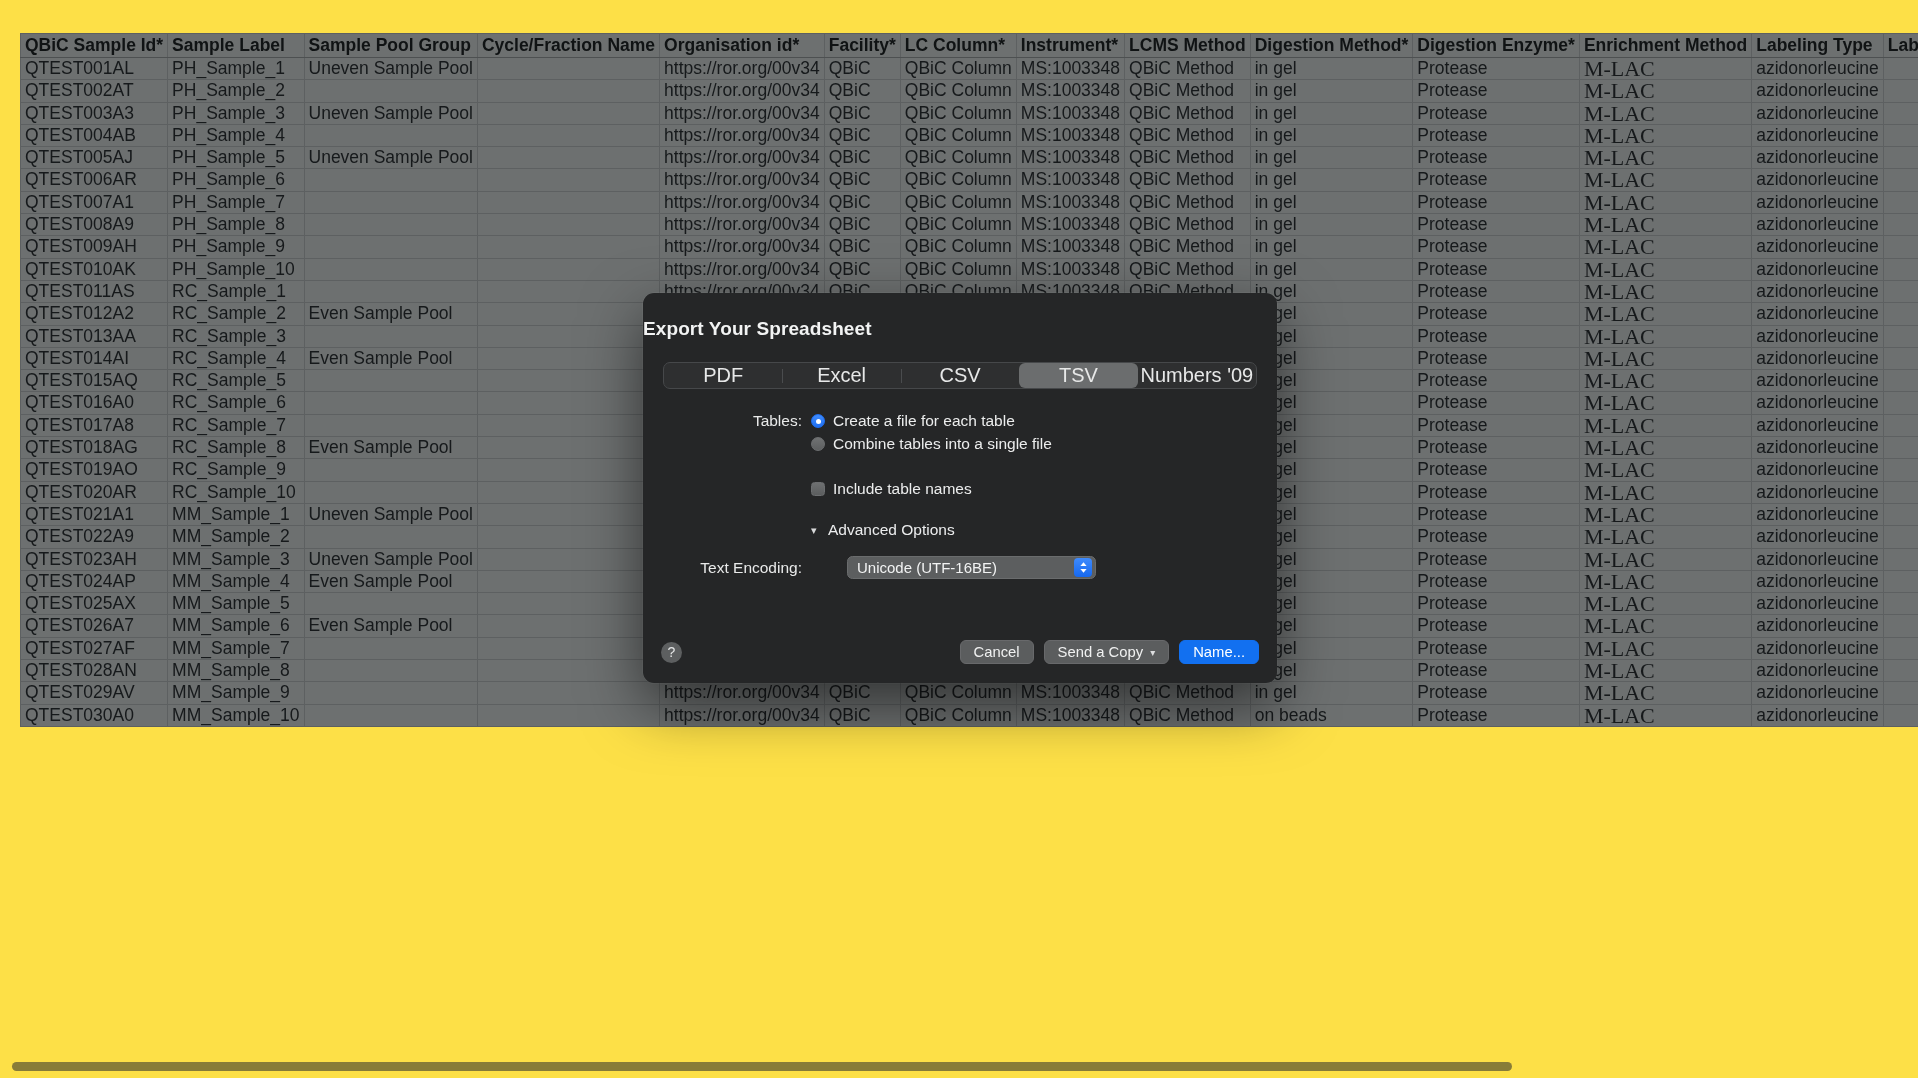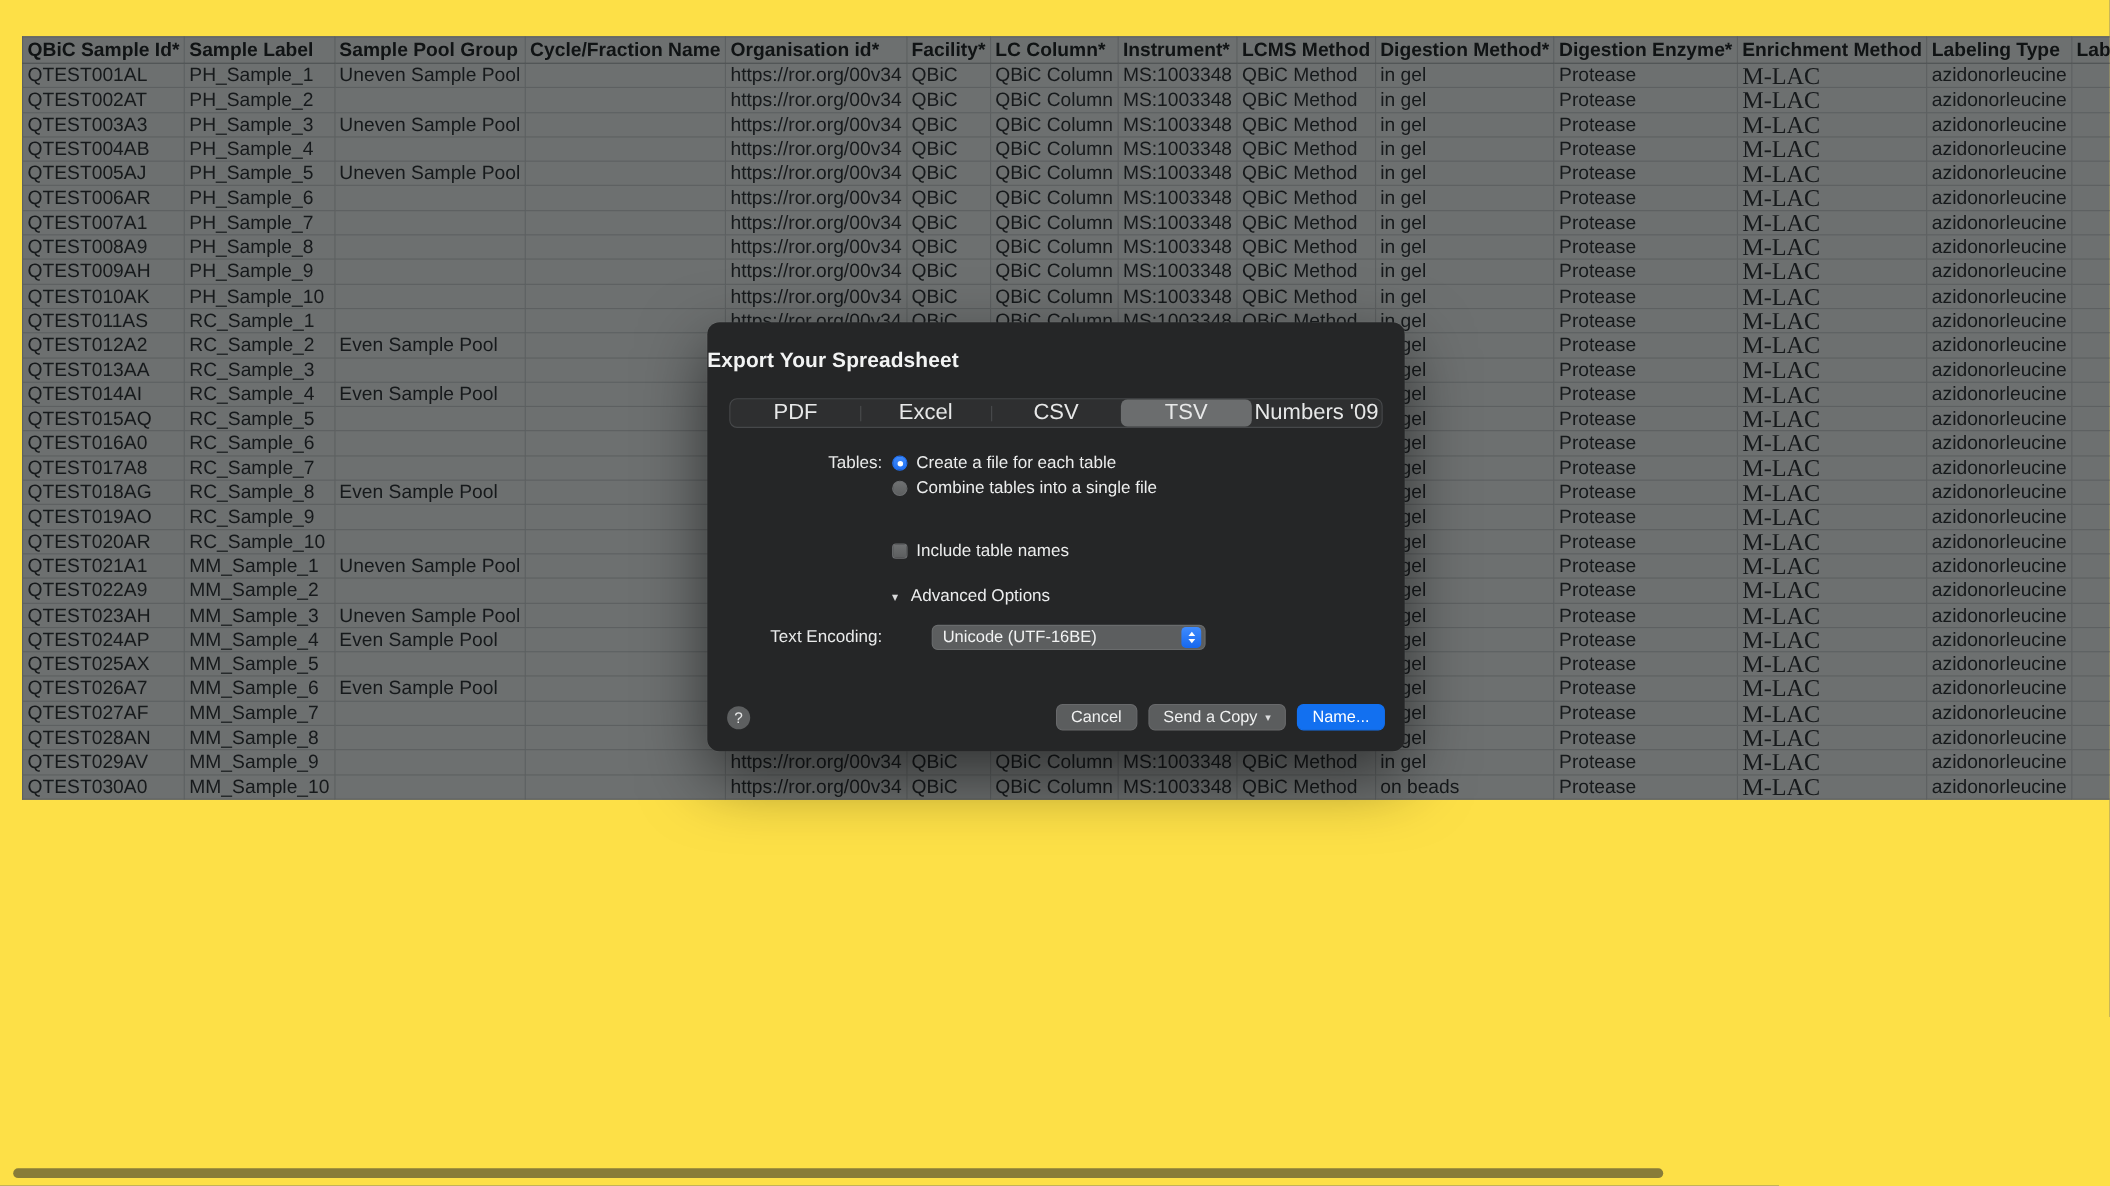--- a/index.html
+++ b/index.html
@@ -201,21 +201,21 @@
 
   .checkbox {
     width: 14px; height: 14px;
     border-radius: 3.5px;
     background: linear-gradient(#6e7071, #5c5e5f);
     border: 0.5px solid #6c6e70;
     box-sizing: border-box;
     flex: none;
   }
 
-  #include-row { margin-top: 34px; padding-left: 159px; }
+  #include-row { margin-top: 22px; padding-left: 159px; }
   #include-row .opt { margin-left: 9px; }
 
   
   #advanced-row {
     margin-top: 22px;
     padding-left: 159px;
     display: flex;
     align-items: center;
   }
   #advanced-row .chev {

